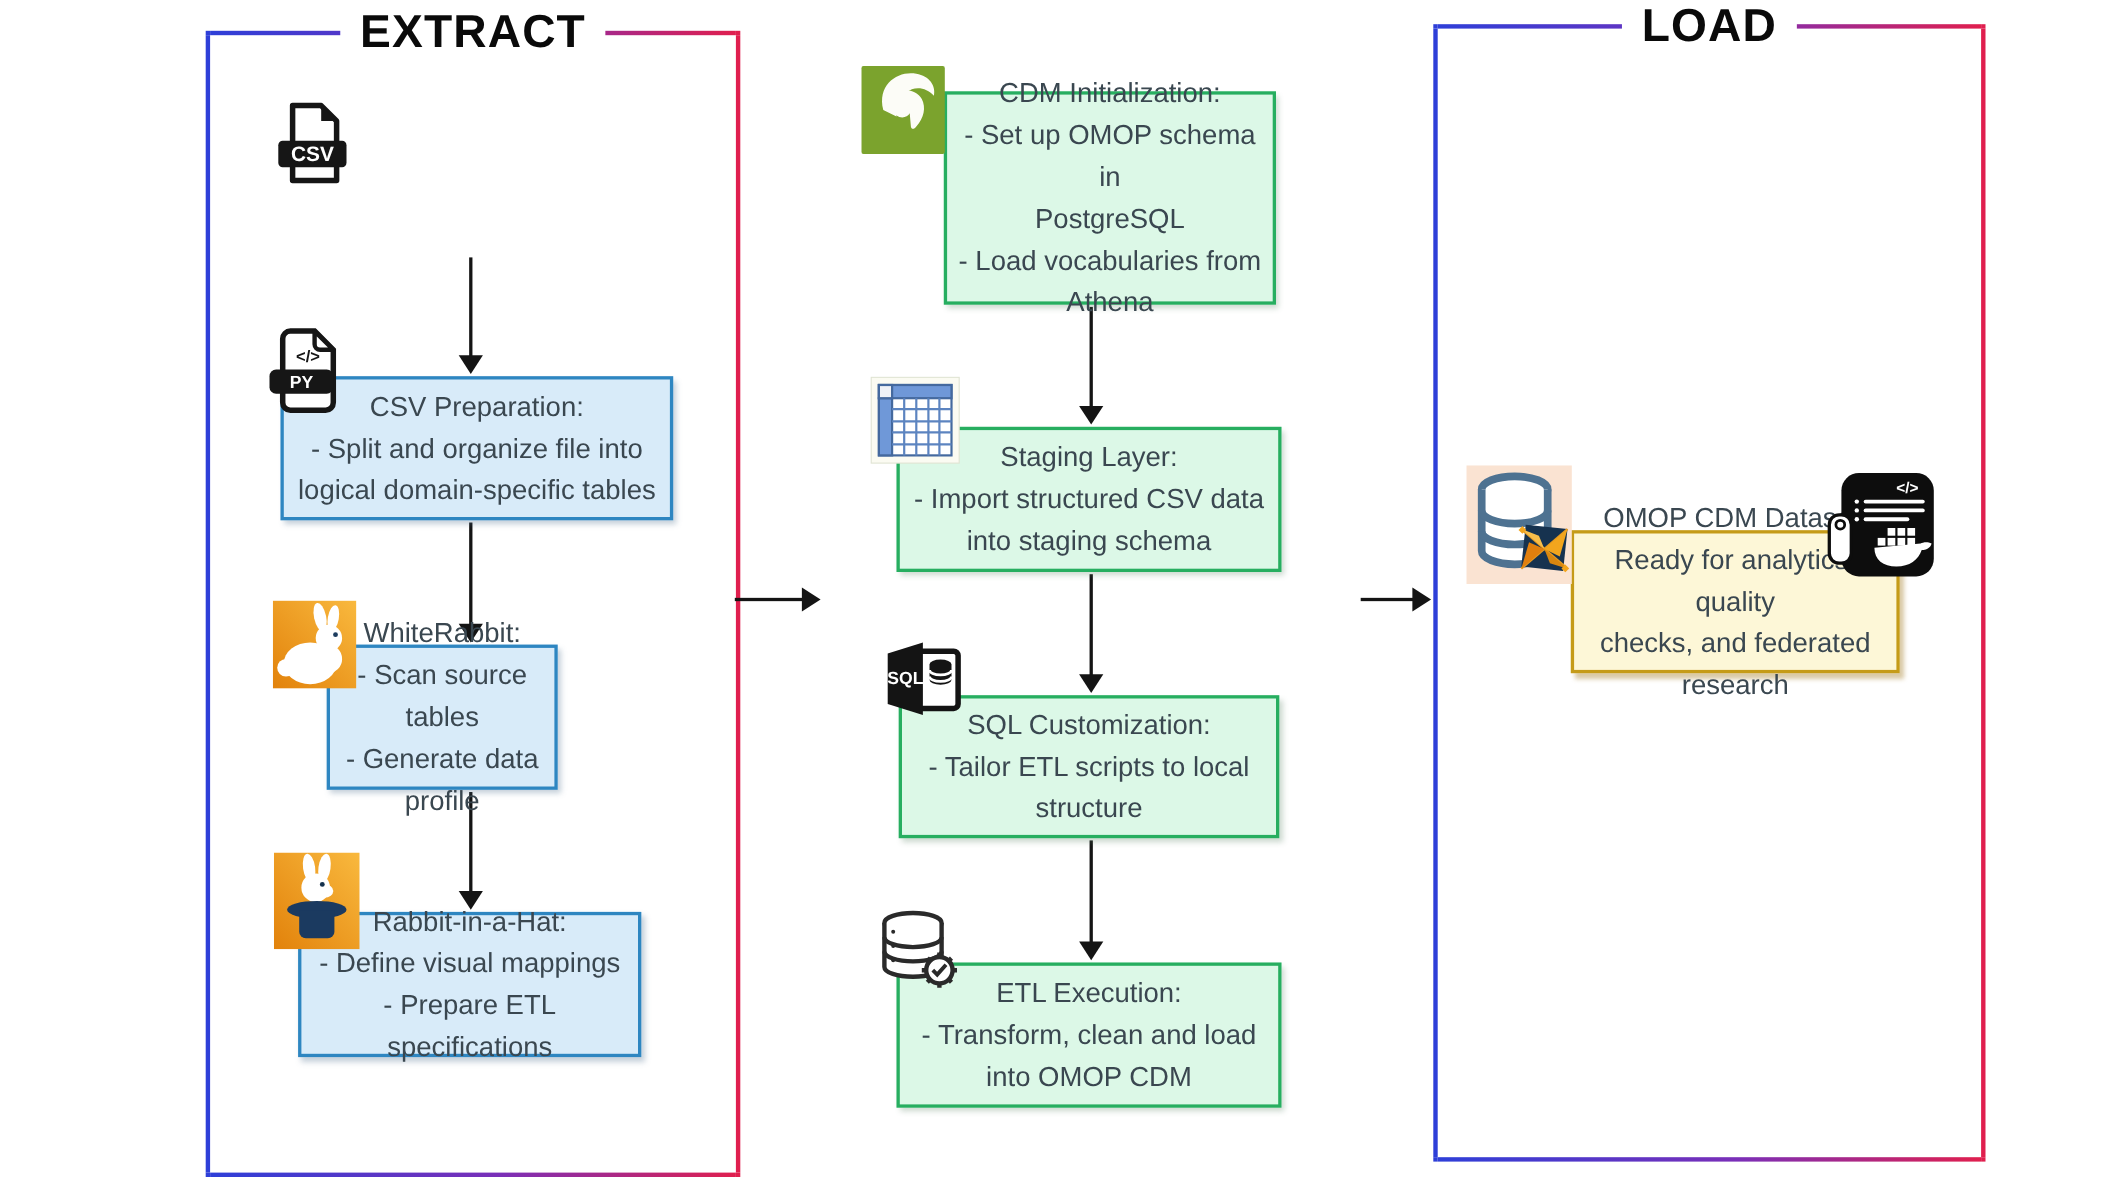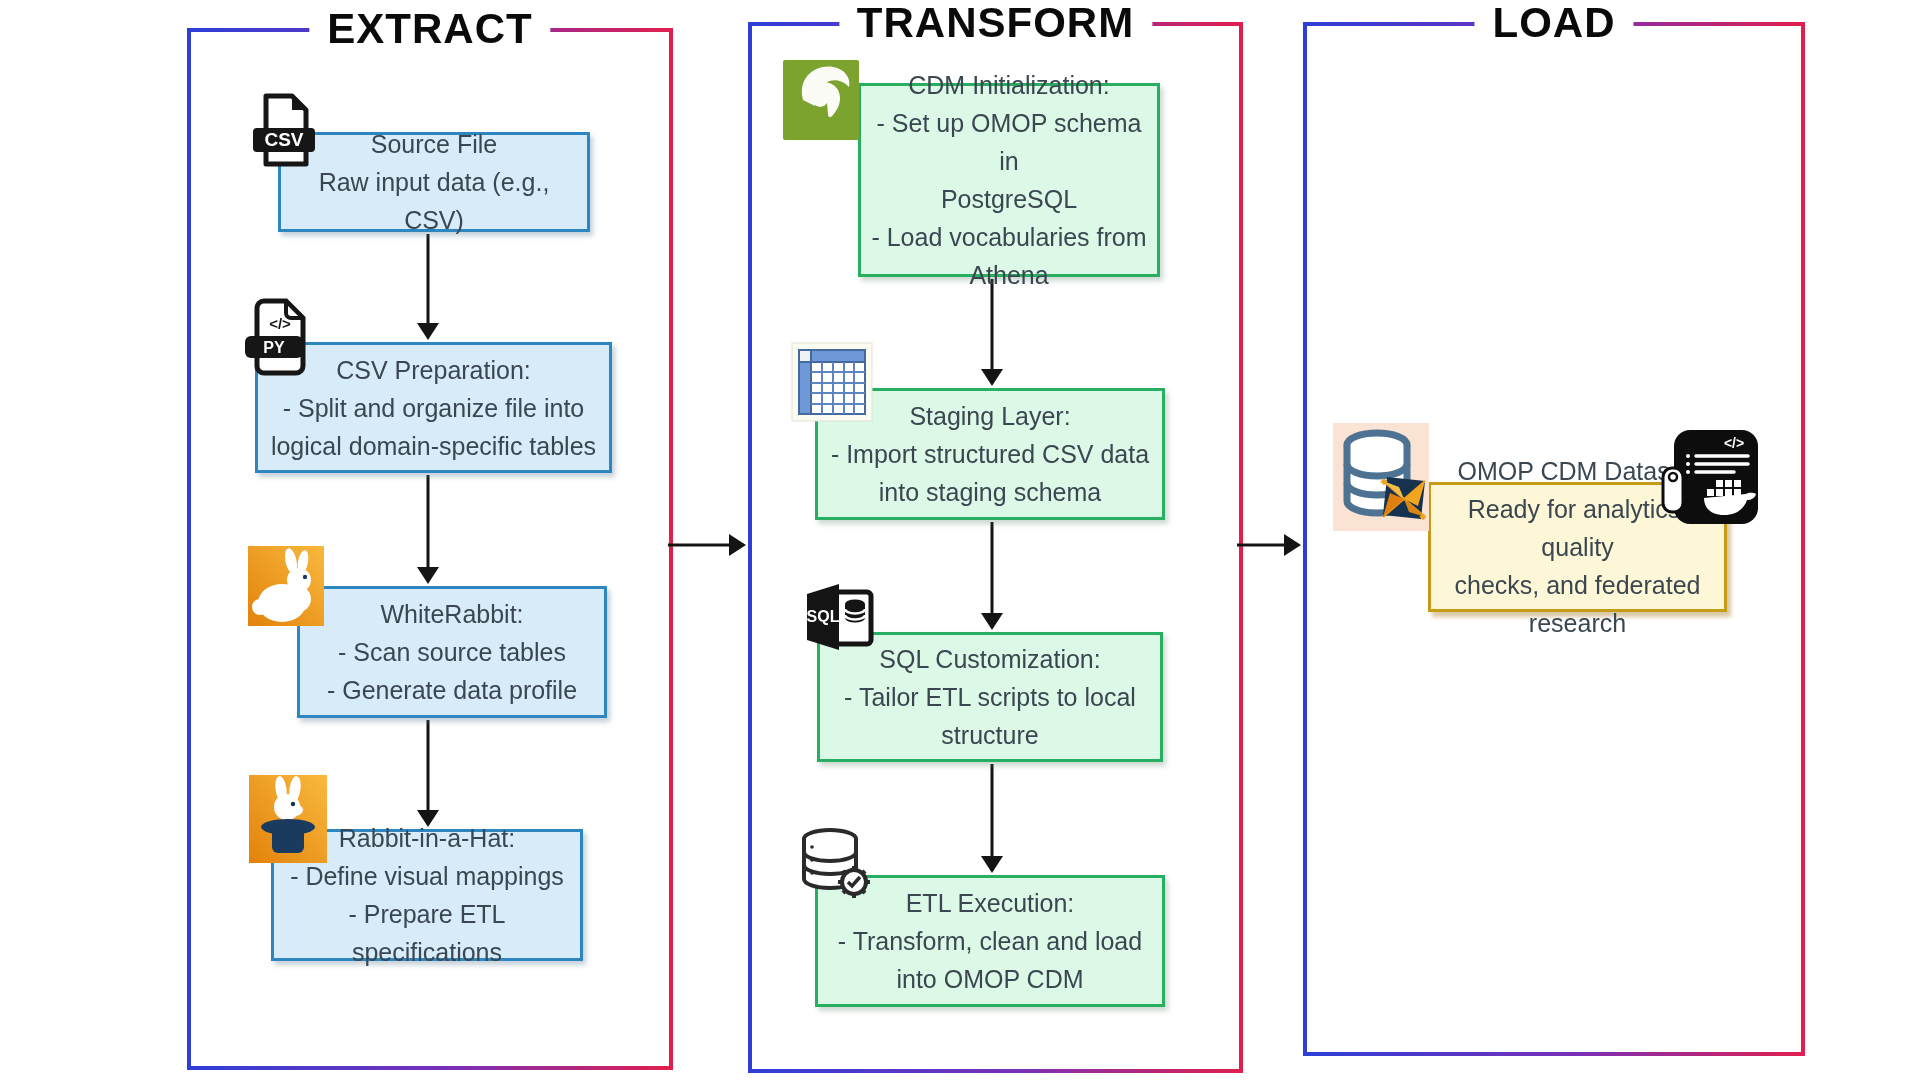--- a/index.html
+++ b/index.html
@@ -37,38 +37,31 @@
 </style>
 </head>
 <body>
 
 <div id="canvas">
 
   <div class="panel" style="left:187px;top:28px;width:478px;height:1034px;">
     <div class="panel-title">EXTRACT</div>
   </div>
 
-  <div class="panel" style="left:748px;top:22px;width:487px;height:1043px;">
-    <div class="panel-title">TRANSFORM</div>
-  </div>
 
   <div class="panel" style="left:1303px;top:22px;width:494px;height:1026px;">
     <div class="panel-title">LOAD</div>
   </div>
 
-  <div class="box blue" style="left:278px;top:132px;width:312px;height:100px;">
-    <div class="box-text">Source File
-Raw input data (e.g., CSV)</div>
-  </div>
   <div class="box blue" style="left:255px;top:342px;width:357px;height:131px;">
     <div class="box-text">CSV Preparation:
 - Split and organize file into
 logical domain-specific tables</div>
   </div>
-  <div class="box blue" style="left:297px;top:586px;width:310px;height:132px;">
+  <div class="box blue" style="left:297px;top:586px;width:210px;height:132px;">
     <div class="box-text">WhiteRabbit:
 - Scan source tables
 - Generate data profile</div>
   </div>
   <div class="box blue" style="left:271px;top:829px;width:312px;height:132px;">
     <div class="box-text">Rabbit-in-a-Hat:
 - Define visual mappings
 - Prepare ETL specifications</div>
   </div>
 

